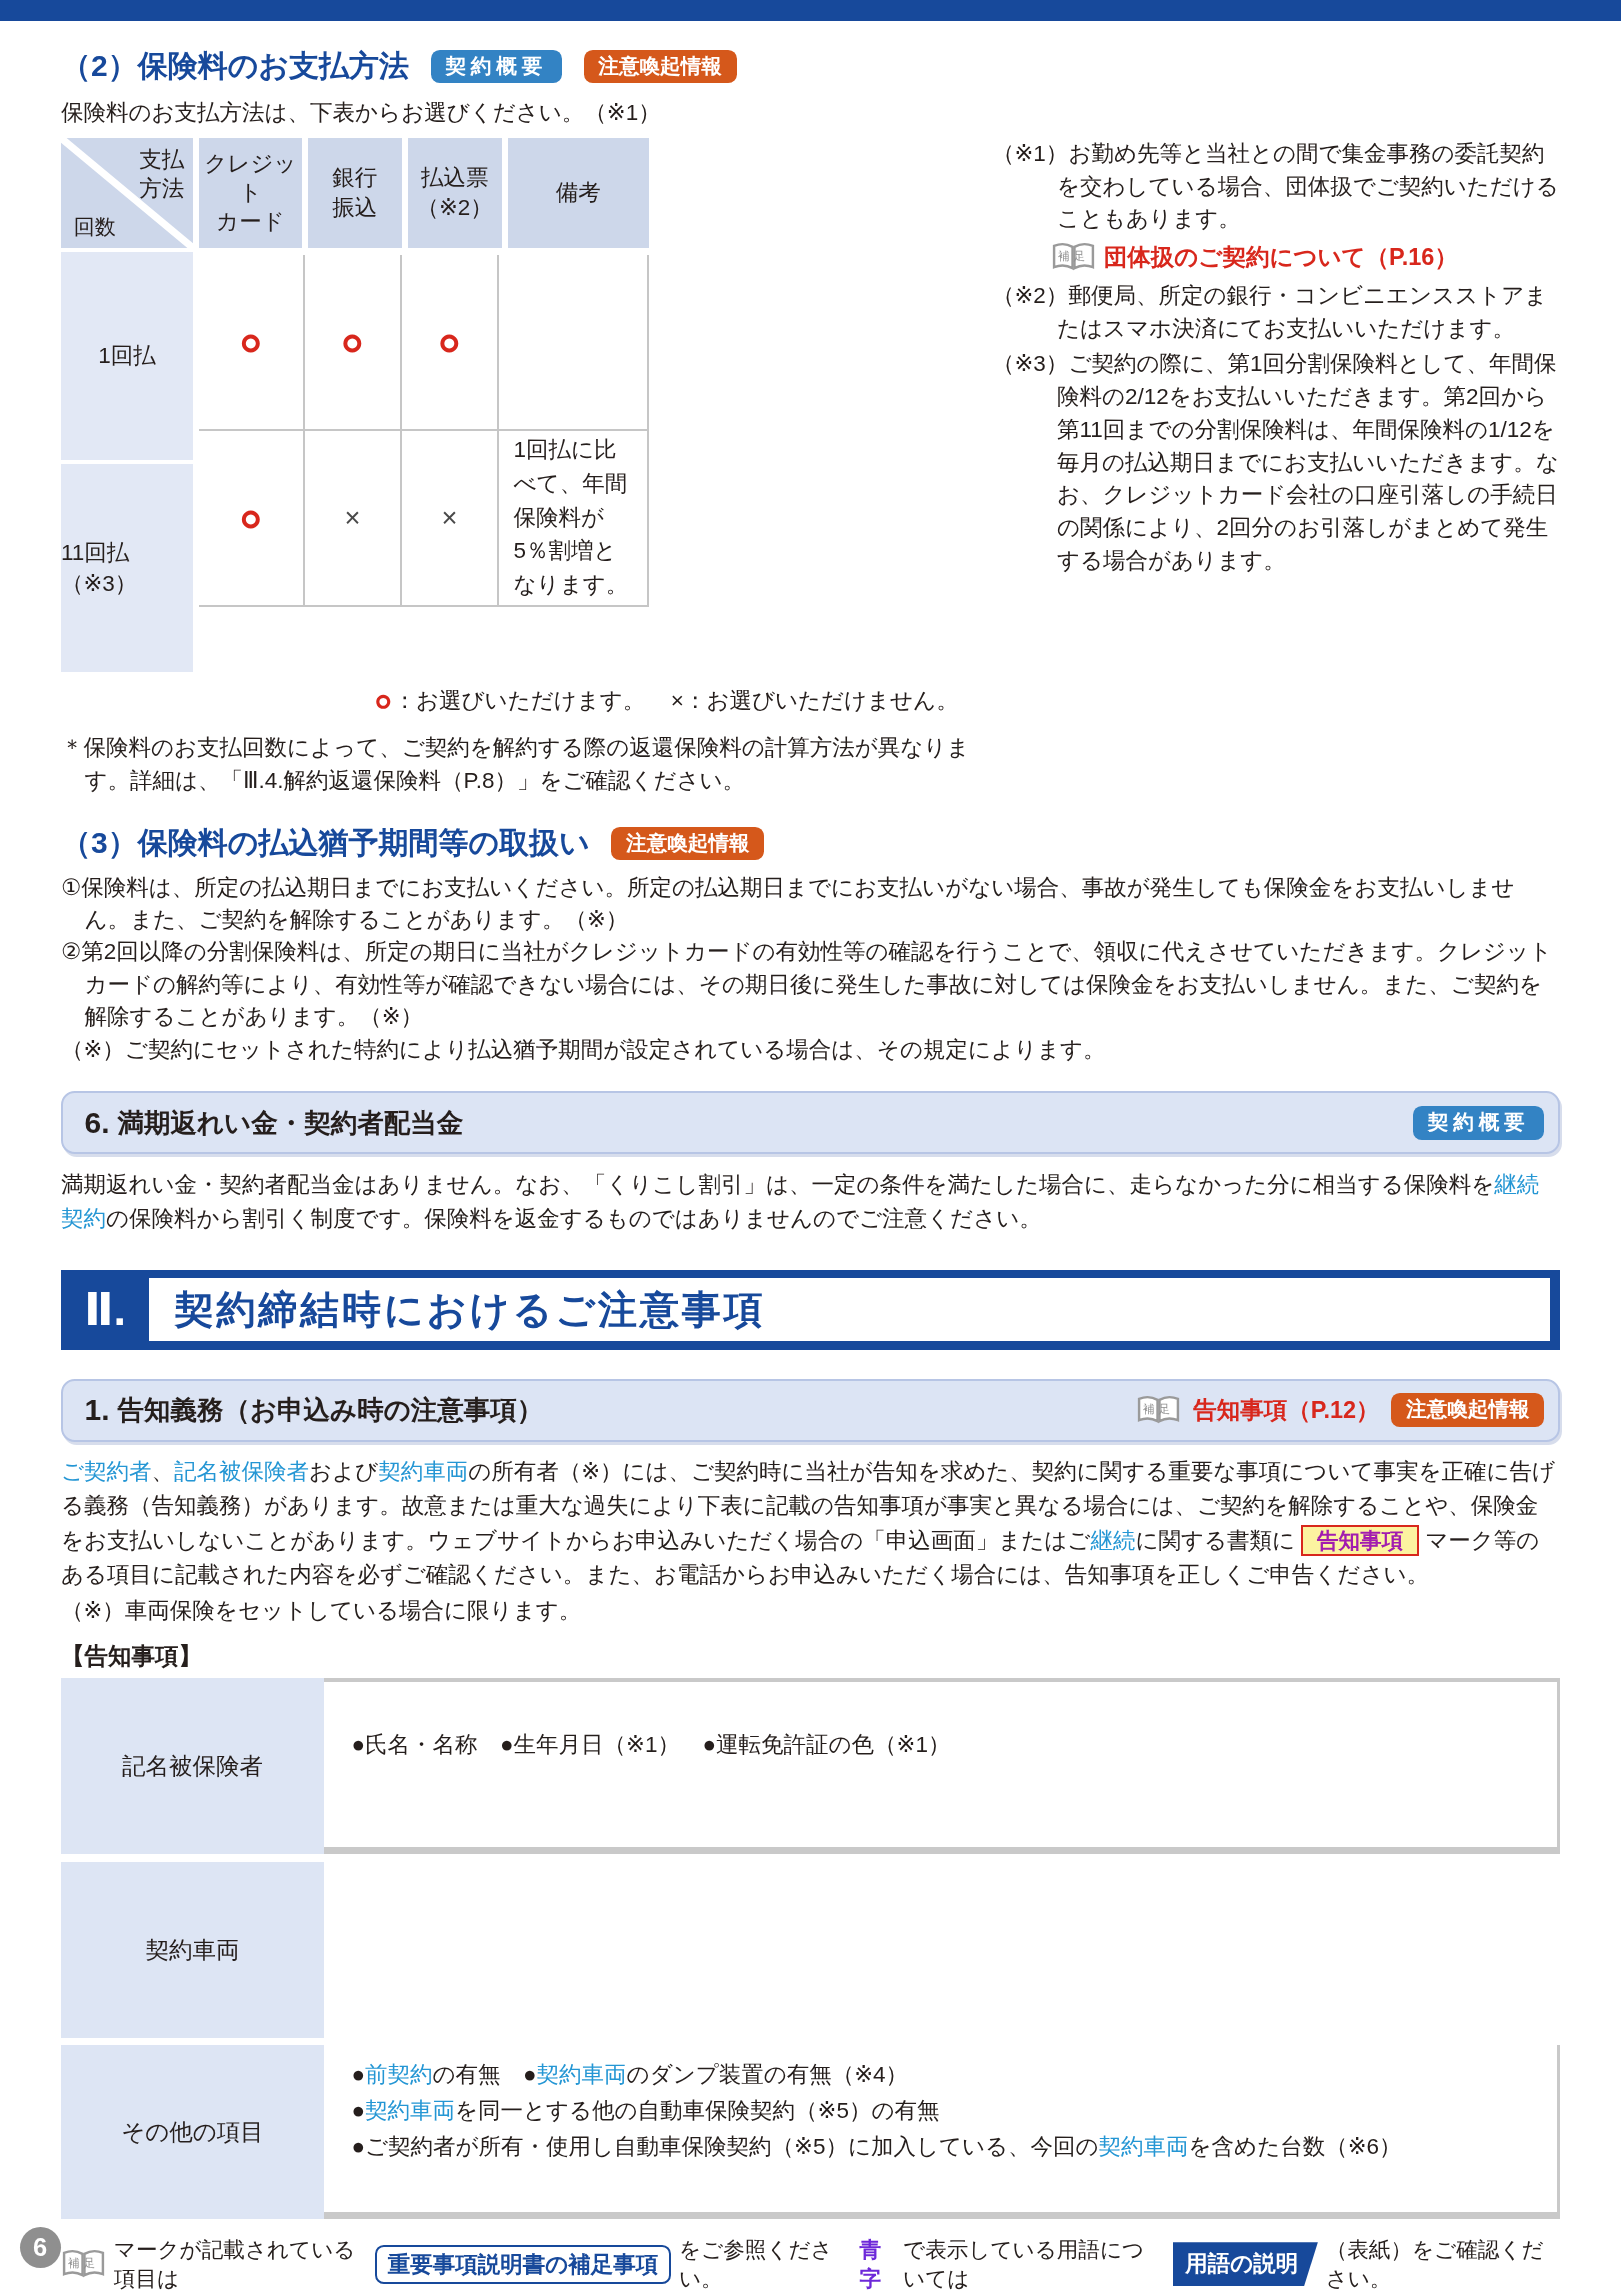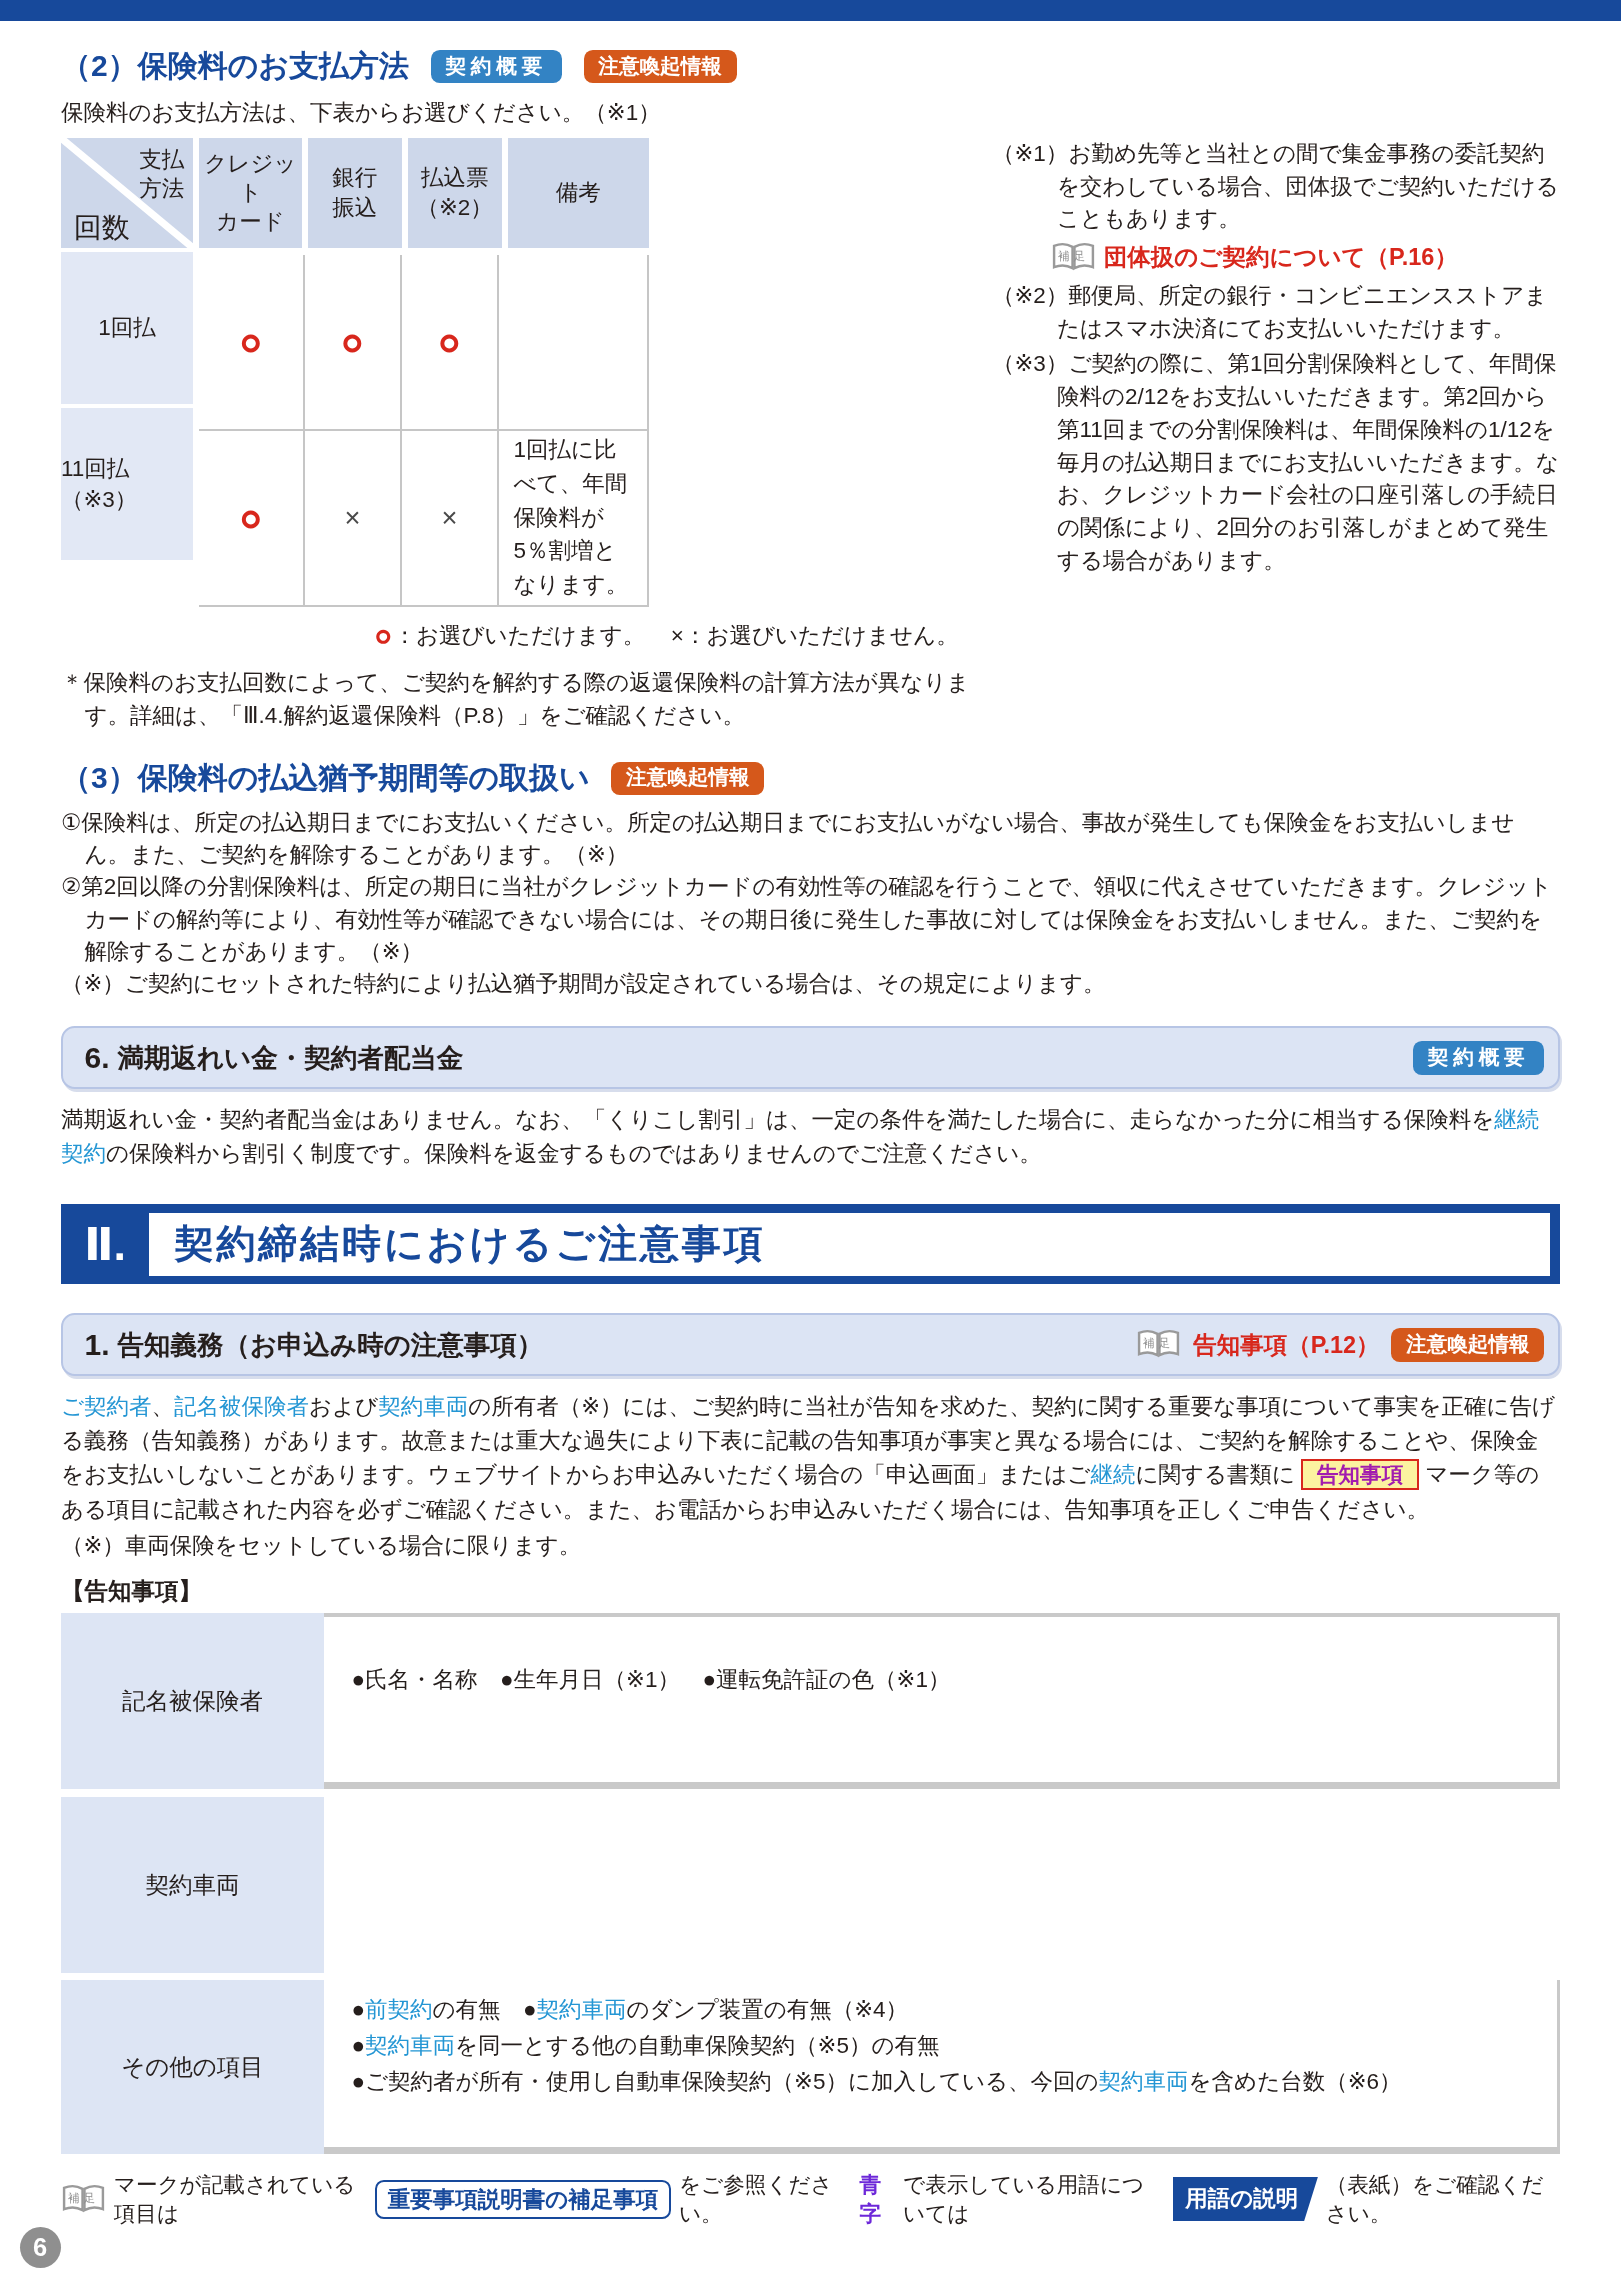--- a/index.html
+++ b/index.html
@@ -18,22 +18,22 @@
 
   .twocol{display:flex;margin-top:9.8px;}
   .colL{width:931px;flex:none;}
   .colR{flex:1;font-size:22.5px;line-height:1.46;}
 
   .ptable{display:flex;width:588px;}
   .labelcol{width:132px;flex:none;display:flex;flex-direction:column;gap:4px;margin-right:5.9px;}
   .corner{height:110px;background:#cdd7ea;position:relative;}
   .diag{position:absolute;left:0;top:0;width:100%;height:100%;}
   .ct{position:absolute;top:8.8px;right:8.8px;font-size:22.5px;line-height:1.25;text-align:center;white-space:pre-line;}
-  .cb{position:absolute;bottom:1px;left:12.7px;font-size:28px;}
-  .lcell{height:152px;background:#e2e8f5;display:flex;align-items:center;justify-content:center;font-size:22.5px;}
+  .cb{position:absolute;bottom:7px;left:12.7px;font-size:21px;}
+  .lcell{height:208px;background:#e2e8f5;display:flex;align-items:center;justify-content:center;font-size:22.5px;}
   .datacol{flex:1;}
   .dheader{display:grid;grid-template-columns:103px 94px 94px 1fr;gap:5.9px;margin-bottom:6.9px;}
   .hcell{height:110px;background:#cdd7ea;display:flex;align-items:center;justify-content:center;
          text-align:center;font-size:22.5px;line-height:1.3;white-space:pre-line;}
   .dbody{display:grid;grid-template-columns:106px 97px 97px 1fr;grid-auto-rows:176px;}
   .dcell{background:#fff;border-right:2.9px solid #c6c6c6;border-bottom:2.9px solid #c6c6c6;
          display:flex;align-items:center;justify-content:center;}
   .dcell.remark{justify-content:flex-start;text-align:left;padding:0 14.7px;font-size:22.5px;line-height:1.5;}
   .mkc{font-size:35px;line-height:1;}
   .maru{color:#d8271c;-webkit-text-stroke:2.5px #d8271c;font-weight:bold;}

